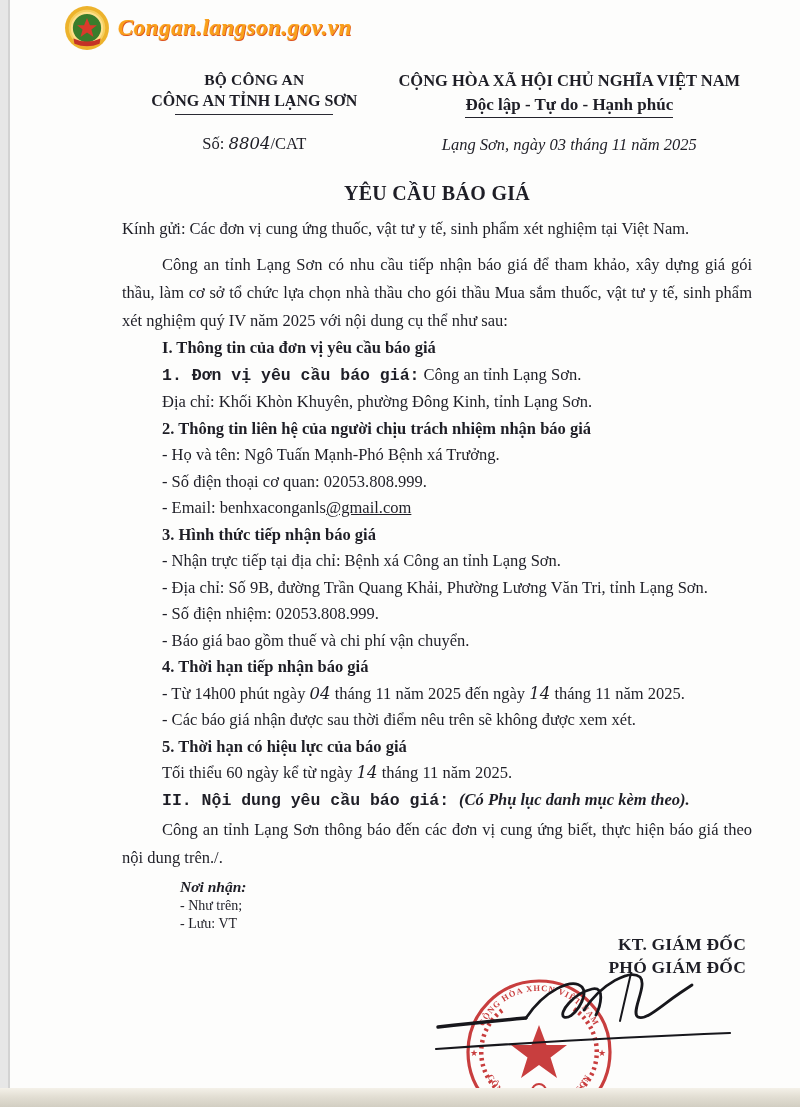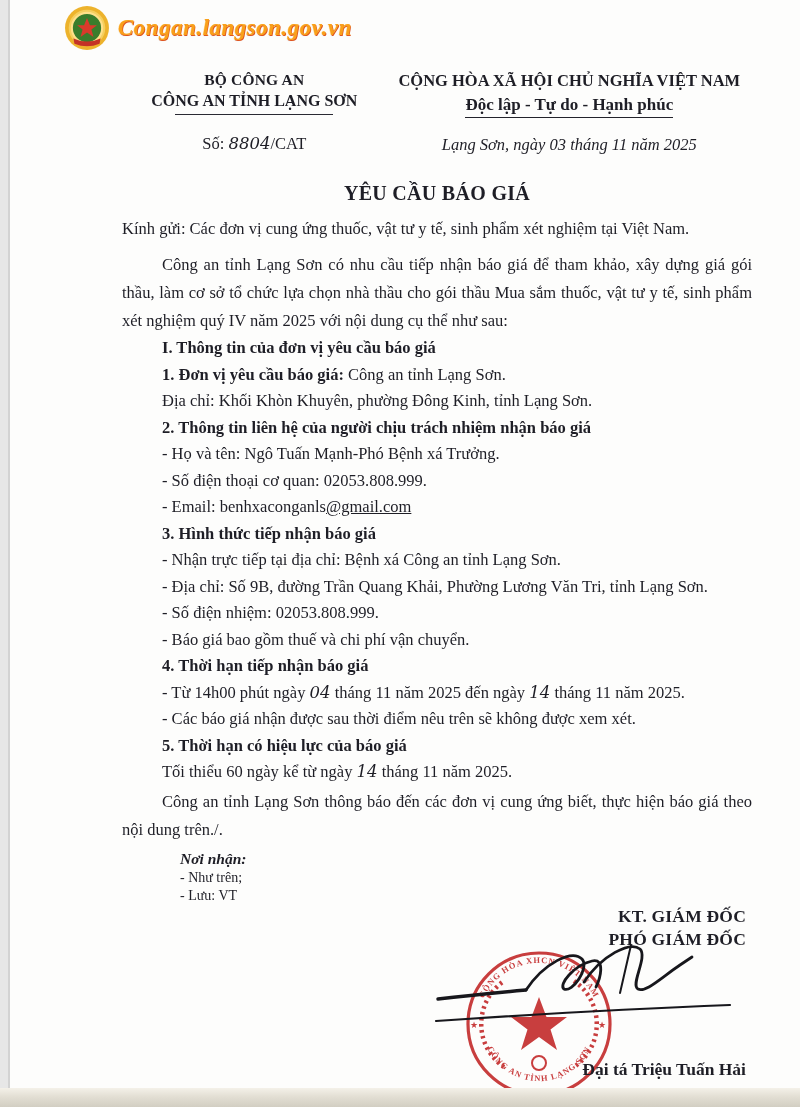--- a/index.html
+++ b/index.html
@@ -32,21 +32,21 @@
   .hw{font-style:italic;font-family:"DejaVu Serif",serif;}
   .nat1{font-weight:bold;font-size:16.5px;line-height:22px;}
   .nat2{display:inline-block;font-weight:bold;font-size:17px;line-height:21px;border-bottom:1.6px solid #23232b;padding-bottom:2px;margin-top:2px;}
   .dateline{margin-top:13px;font-style:italic;font-size:16.5px;}
   .title{text-align:center;font-weight:bold;font-size:20px;margin-top:22px;letter-spacing:.3px;}
   .greeting{text-align:left;margin-top:9px;}
   .para{margin:9px 0 0;text-align:justify;text-indent:40px;line-height:28px;}
   .line{margin:0;padding-left:40px;white-space:nowrap;}
   .line.h{font-weight:bold;}
   .u{text-decoration:underline;}
-  .b{font-weight:bold;}
+  .b{font-weight:bold;font-family:Liberation Mono, monospace;}
   .bi{font-weight:bold;font-style:italic;}
   .closing{margin-top:2px;}
   
   .footer{display:flex;margin-top:5px;flex-direction:column;}
   .noi-nhan{margin-left:58px;}
   .nn-title{font-weight:bold;font-style:italic;font-size:15.5px;line-height:20px;}
   .nn-item{font-size:14px;line-height:18px;}
   .sign-block{margin-left:auto;width:330px;margin-right:6px;text-align:right;position:relative;height:192px;}
   .kt{font-weight:bold;font-size:17.5px;line-height:23px;letter-spacing:.2px;}
   .signer{position:absolute;left:0;right:0;bottom:14px;font-weight:bold;font-size:17.5px;}
@@ -105,20 +105,21 @@
     <p class="line h">3. Hình thức tiếp nhận báo giá</p>
     <p class="line">- Nhận trực tiếp tại địa chỉ: Bệnh xá Công an tỉnh Lạng Sơn.</p>
     <p class="line">- Địa chỉ: Số 9B, đường Trần Quang Khải, Phường Lương Văn Tri, tỉnh Lạng Sơn.</p>
     <p class="line">- Số điện nhiệm: 02053.808.999.</p>
     <p class="line">- Báo giá bao gồm thuế và chi phí vận chuyển.</p>
     <p class="line h">4. Thời hạn tiếp nhận báo giá</p>
     <p class="line"><span>- Từ 14h00 phút ngày </span><span class="hw">04</span><span> tháng 11 năm 2025 đến ngày </span><span class="hw">14</span><span> tháng 11 năm 2025.</span></p>
     <p class="line">- Các báo giá nhận được sau thời điểm nêu trên sẽ không được xem xét.</p>
     <p class="line h">5. Thời hạn có hiệu lực của báo giá</p>
     <p class="line"><span>Tối thiểu 60 ngày kể từ ngày </span><span class="hw">14</span><span> tháng 11 năm 2025.</span></p>
+    <p class="line"><span class="b">II. Nội dung yêu cầu báo giá: </span><span class="bi">(Có Phụ lục danh mục kèm theo).</span></p>
 
     <p class="para closing">Công an tỉnh Lạng Sơn thông báo đến các đơn vị cung ứng biết, thực hiện báo giá theo nội dung trên./.</p>
 
     <div class="footer">
       <div class="noi-nhan">
         <div class="nn-title">Nơi nhận:</div>
         <div class="nn-item">- Như trên;</div>
         <div class="nn-item">- Lưu: VT</div>
       </div>
       <div class="sign-block">

